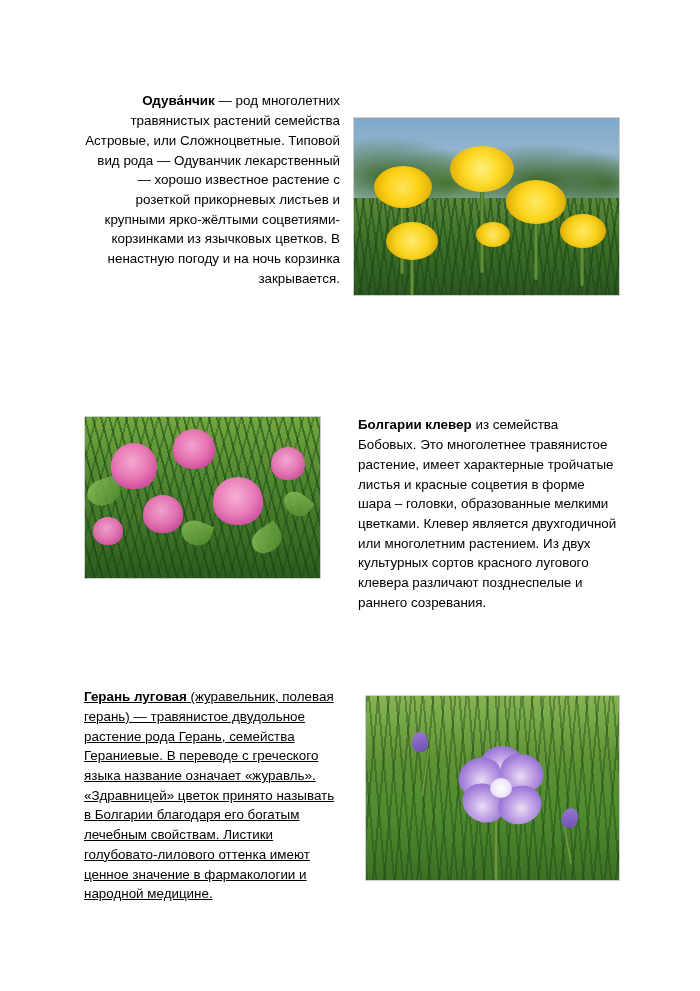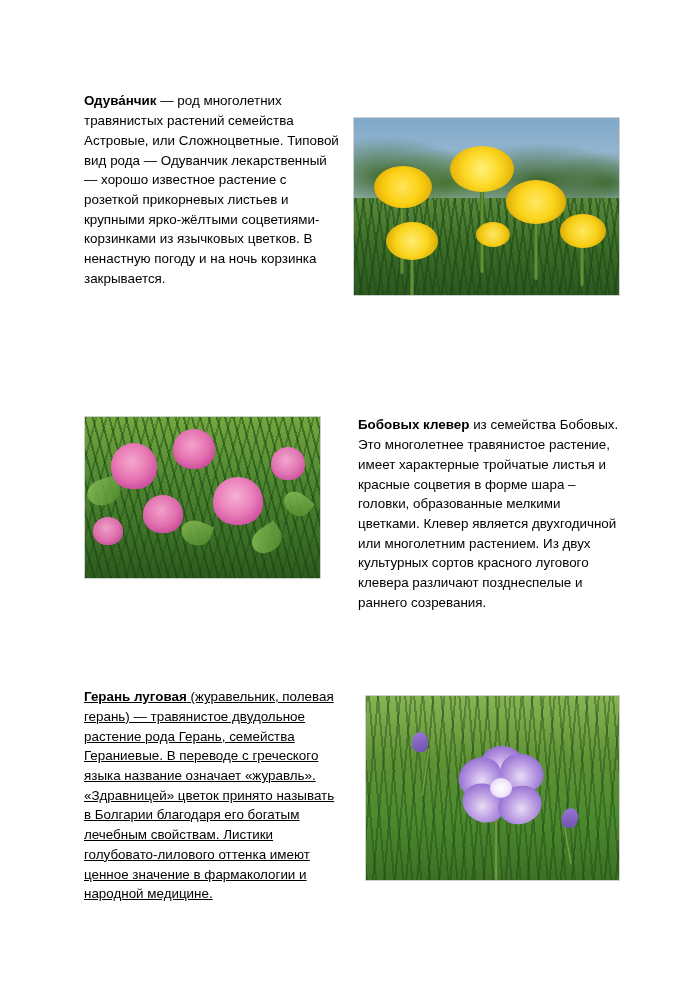--- a/index.html
+++ b/index.html
@@ -38,20 +38,21 @@
     font-weight: bold;
   }
 
   
   .entry-dandelion {
     min-height: 250px;
   }
   .entry-dandelion .entry-text {
     width: 256px;
     float: left;
+    text-align: right;
   }
   .photo {
     display: block;
     border: 1px solid #cfcfcf;
     overflow: hidden;
     position: relative;
   }
   .entry-dandelion .photo {
     float: right;
     width: 265px;
@@ -255,21 +256,21 @@
       <span class="leaf lf3"></span>
       <span class="leaf lf4"></span>
       <span class="clover-head cl1"></span>
       <span class="clover-head cl2"></span>
       <span class="clover-head cl3"></span>
       <span class="clover-head cl4"></span>
       <span class="clover-head cl5"></span>
       <span class="clover-head cl6"></span>
     </div>
 
-    <p class="entry-text"><b>Бобовых клевер</b><span>  из семейства Бобовых. Это многолетнее травянистое растение, имеет характерные тройчатые листья и красные соцветия в форме шара – головки, образованные мелкими цветками. Клевер является двухгодичной или многолетним растением. Из двух культурных сортов красного лугового клевера различают позднеспелые и раннего созревания.</span></p>
+    <p class="entry-text"><b>Болгарии клевер</b><span>  из семейства Бобовых. Это многолетнее травянистое растение, имеет характерные тройчатые листья и красные соцветия в форме шара – головки, образованные мелкими цветками. Клевер является двухгодичной или многолетним растением. Из двух культурных сортов красного лугового клевера различают позднеспелые и раннего созревания.</span></p>
     <div class="clear"></div>
   </div>
 
   <div class="spacer-2"></div>
 
   <div class="entry entry-geranium">
     <p class="entry-text"><b>Герань луговая</b><span> (журавельник, полевая герань) — травянистое двудольное растение рода Герань, семейства Гераниевые. В переводе с греческого языка название означает «журавль». «Здравницей» цветок принято называть в Болгарии благодаря его богатым лечебным свойствам. Листики голубовато-лилового оттенка имеют ценное значение в фармакологии и народной медицине.</span></p>
 
     <div class="photo">
       <div class="ph-layer ger-bg"></div>

